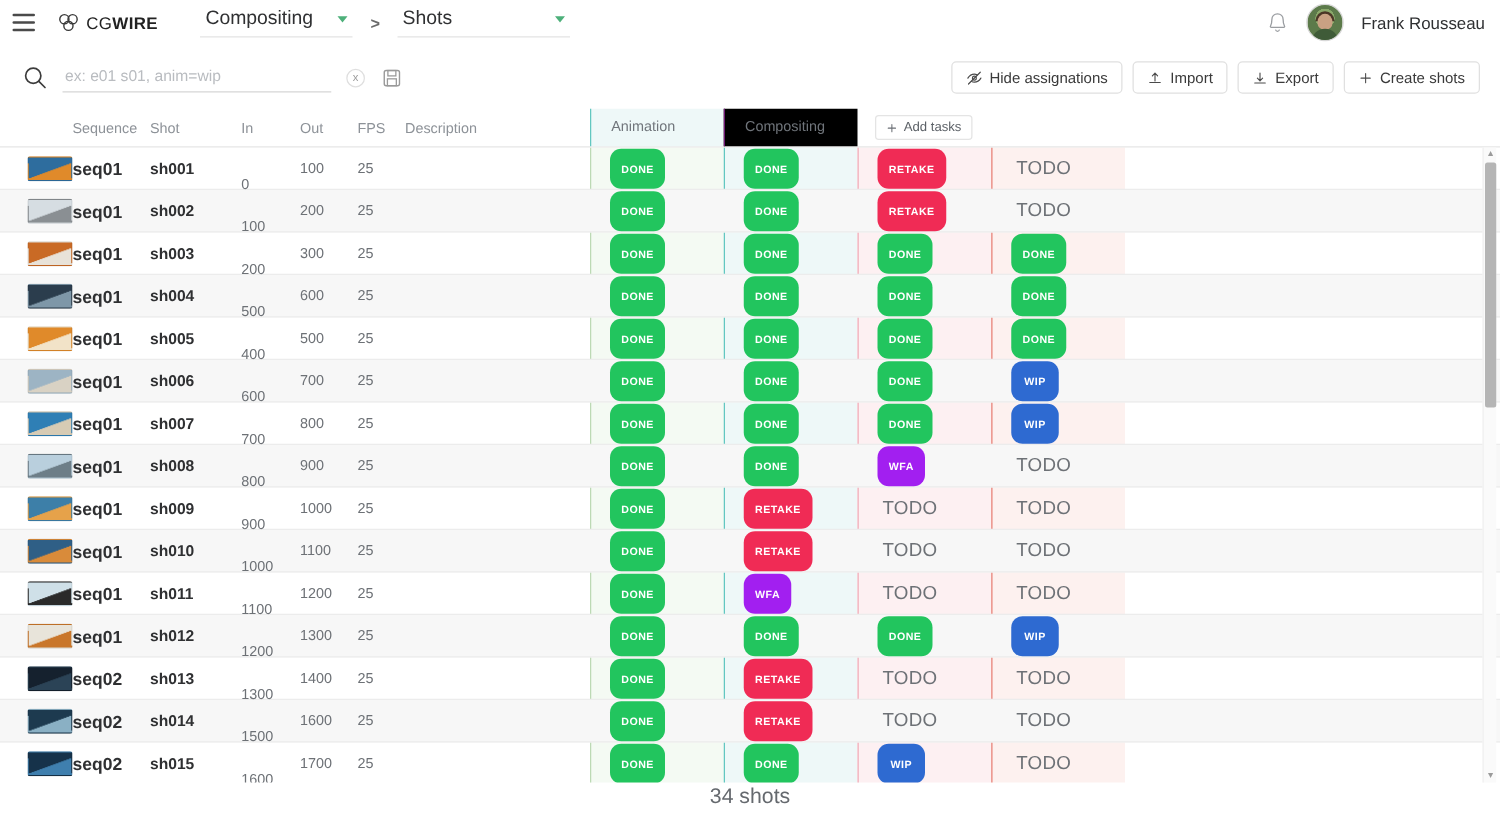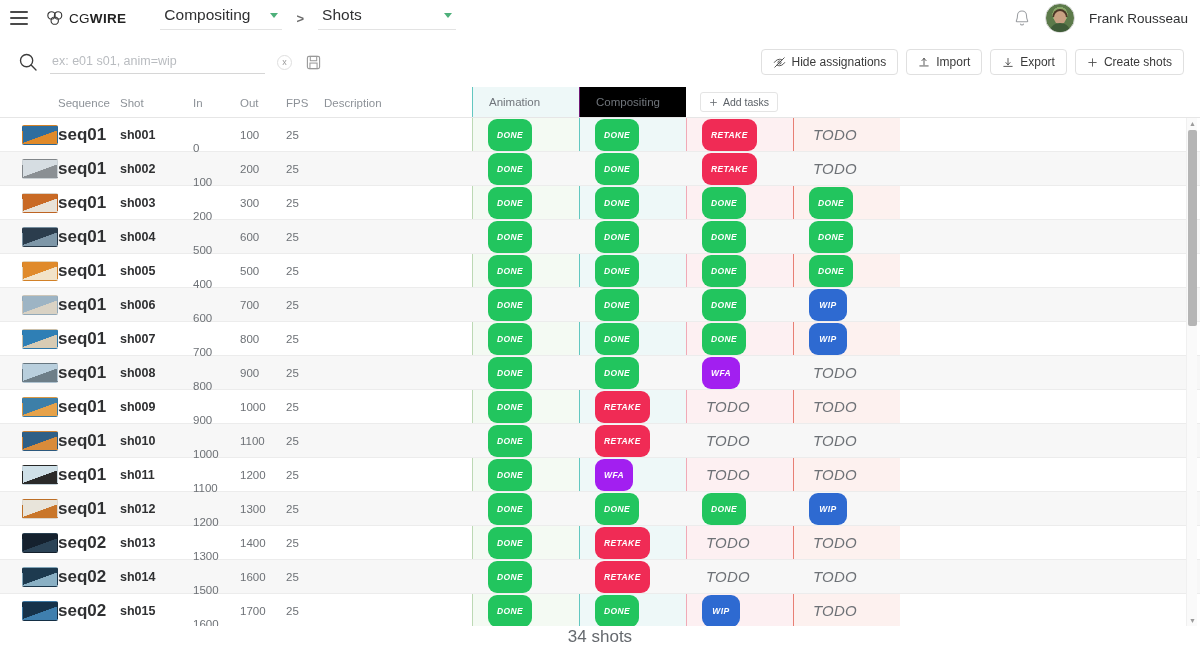--- a/index.html
+++ b/index.html
@@ -119,21 +119,21 @@
   .c-in     { width: 47px;  flex: 0 0 47px; margin-top: 27px; }
   .c-out    { width: 46px;  flex: 0 0 46px; }
   .c-fps    { width: 38px;  flex: 0 0 38px; }
   .c-desc   { width: 148px; flex: 0 0 148px; }
   .c-task   { width: 107px; flex: 0 0 107px; padding-left: 16px; }
   .c-add    { width: 100px; flex: 0 0 100px; padding-left: 14px; }
 
   .c-in, .c-out, .c-fps { text-align: left; }
   .thead .c-thumb { padding-left: 22px; }
 
-  .cell-seq  { font-size: 17px; font-weight: 700; color: #2f3032; }
+  .cell-seq  { font-size: 14px; font-weight: 700; color: #2f3032; }
   .cell-shot { font-size: 12.5px; font-weight: 700; color: #2f3032; }
   .cell-num  { font-size: 11.5px; color: #6d7176; }
 
   .thumb {
     width: 36px; height: 20px; border-radius: 2px;
     background: #bcd; overflow: hidden; position: relative;
     border: 1px solid rgba(0,0,0,.06);
   }
 
   
@@ -150,21 +150,21 @@
   .hdr-tint-render { background: #fdf0f2; border-left: 1px solid #f0aab6; }
   .hdr-tint-comp   { background: #000000; border-left: 1px solid #701a75; }
 
   .thead .th.task { padding-top: 8px; padding-bottom: 8px; height: 30px;
     display: flex; align-items: center; color: #70757b; }
 
   .pill {
     display: inline-flex; align-items: center; justify-content: center;
     height: 32px; min-width: 38px; padding: 0 9px;
     border-radius: 9px; font-size: 8.5px; font-weight: 700;
-    letter-spacing: .4px; color: #fff; white-space: nowrap; font-style: italic;
+    letter-spacing: .4px; color: #fff; white-space: nowrap;
   }
   .pill.plain {
     background: transparent; color: #6d7176; font-weight: 400;
     font-size: 15px; letter-spacing: .2px; padding: 0 4px;
   }
 
   .addtasks-btn {
     display: inline-flex; align-items: center; gap: 5px;
     height: 20px; padding: 0 8px; border: 1px solid #e4e4e4;
     border-radius: 3px; background: #fff; font-size: 10.5px; color: #5c6167;

